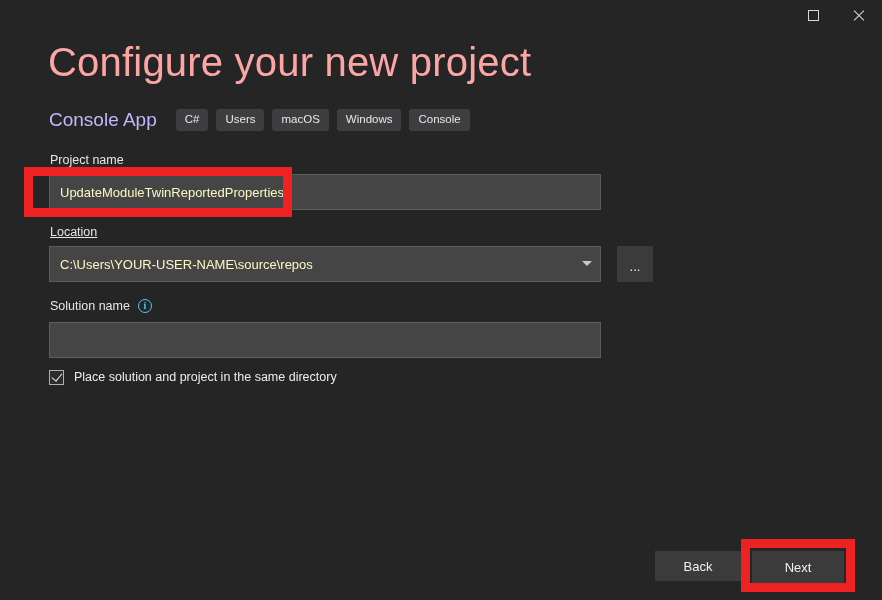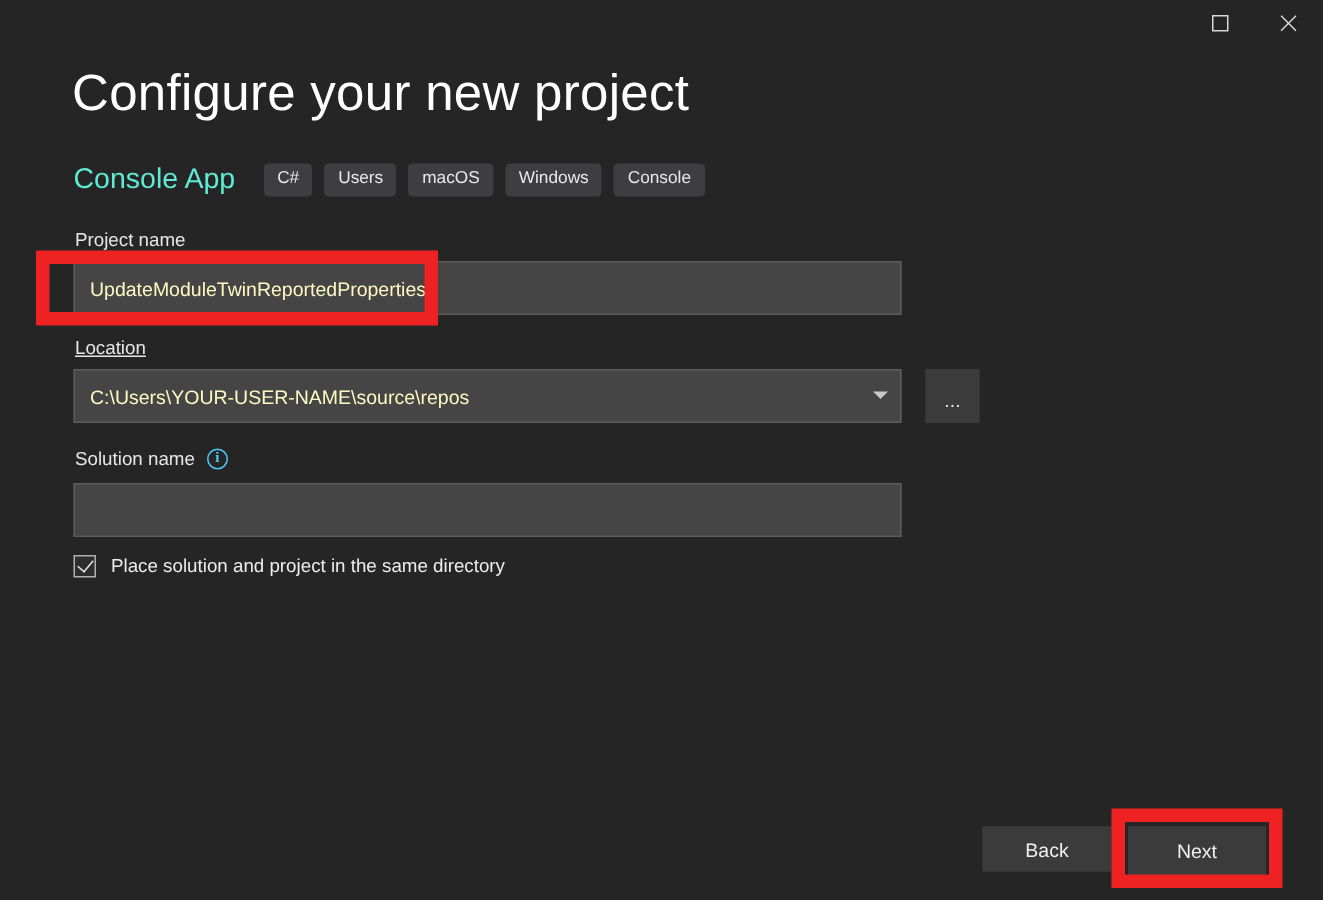--- a/index.html
+++ b/index.html
@@ -56,37 +56,37 @@
     background: #d8d8d8;
   }
   .glyph-close::before { transform: rotate(45deg); }
   .glyph-close::after  { transform: rotate(-45deg); }
 
   
   .page-title {
     position: absolute;
     left: 48px;
     top: 40px;
-    font-size: 34px;
+    font-size: 40px;
     font-weight: 400;
     letter-spacing: 0.2px;
-    color: #ffffff;
+    color: #fca5a5;
     line-height: 44px;
   }
   .subtitle-row {
     position: absolute;
     left: 49px;
     top: 107px;
     display: flex;
     align-items: center;
   }
   .subtitle {
     font-size: 19px;
     font-weight: 400;
-    color: #5eead4;
+    color: #c4b5fd;
     margin-right: 19px;
     line-height: 26px;
   }
   .tag {
     background: #3e3e40;
     color: #e8e8e8;
     font-size: 11.5px;
     border-radius: 3px;
     padding: 4px 9px 5px 9px;
     margin-right: 8px;

